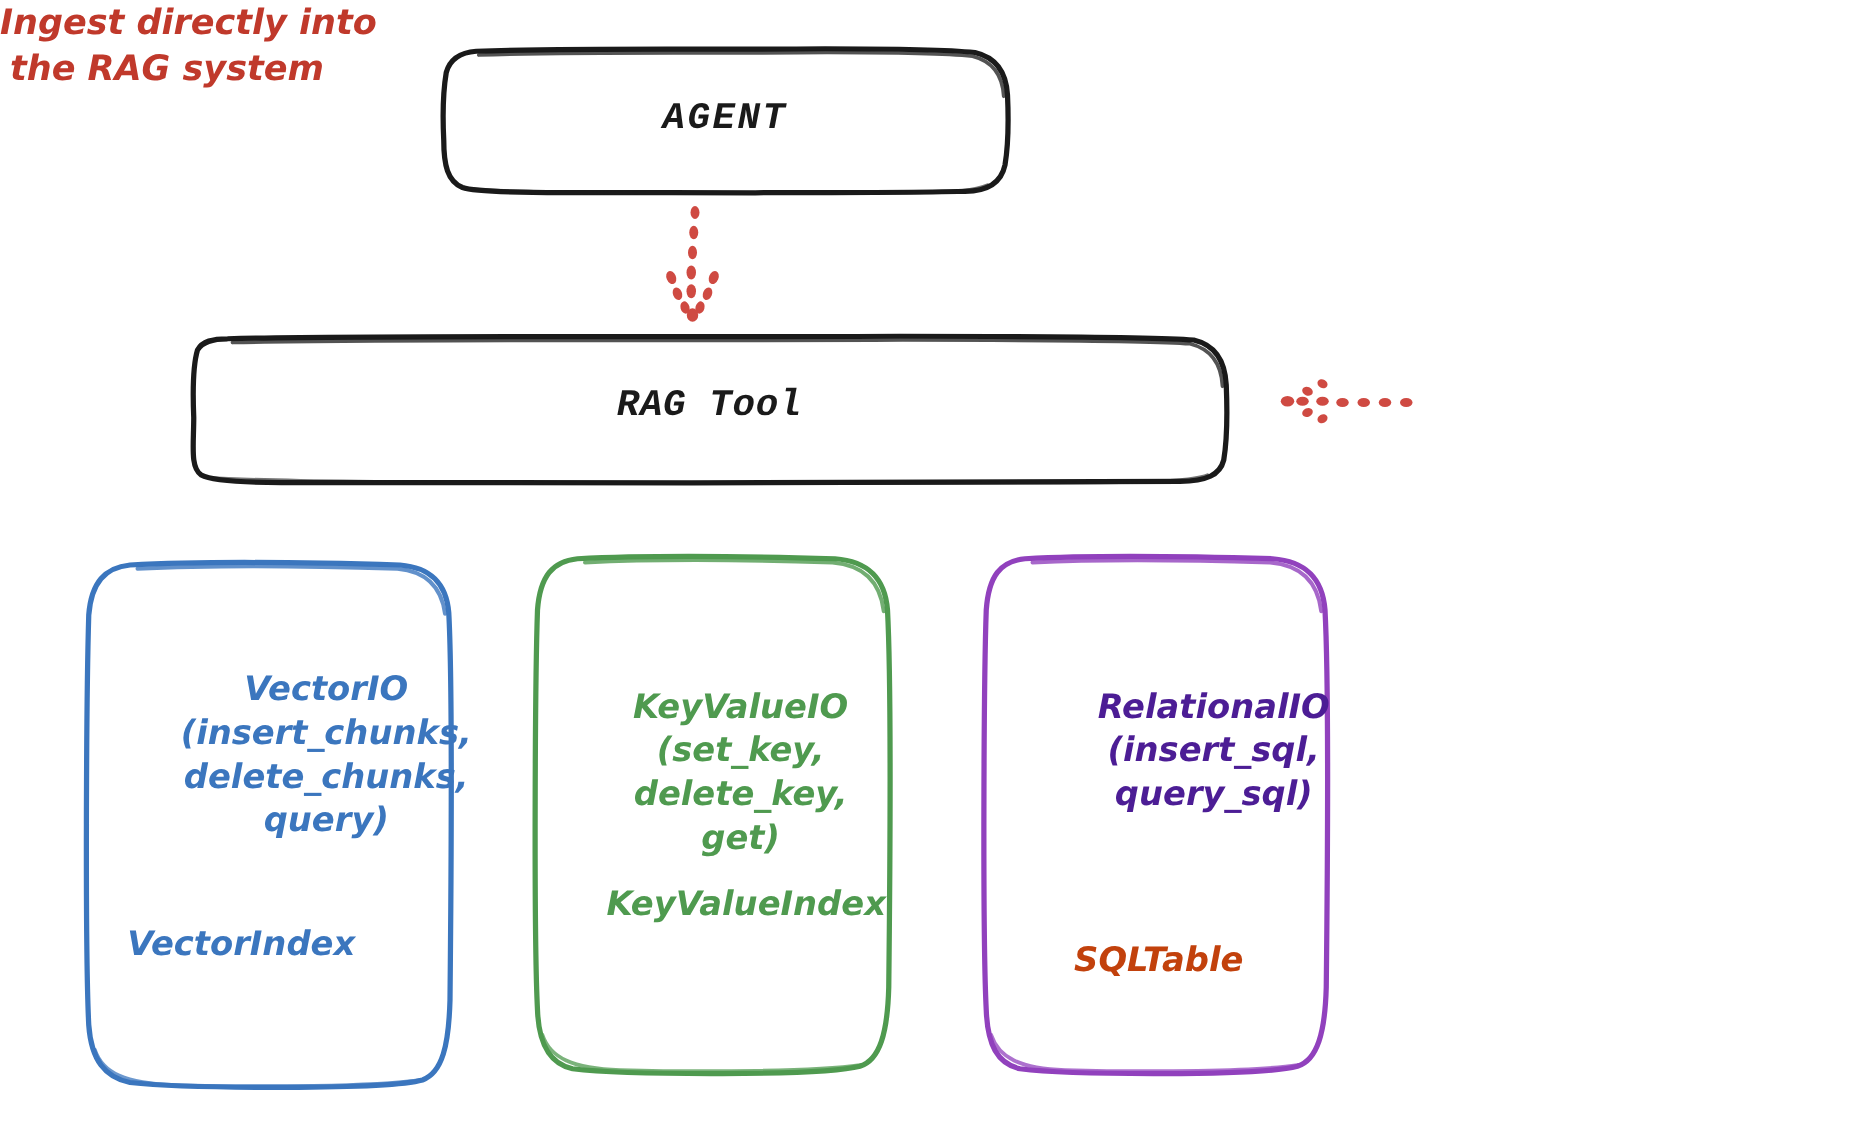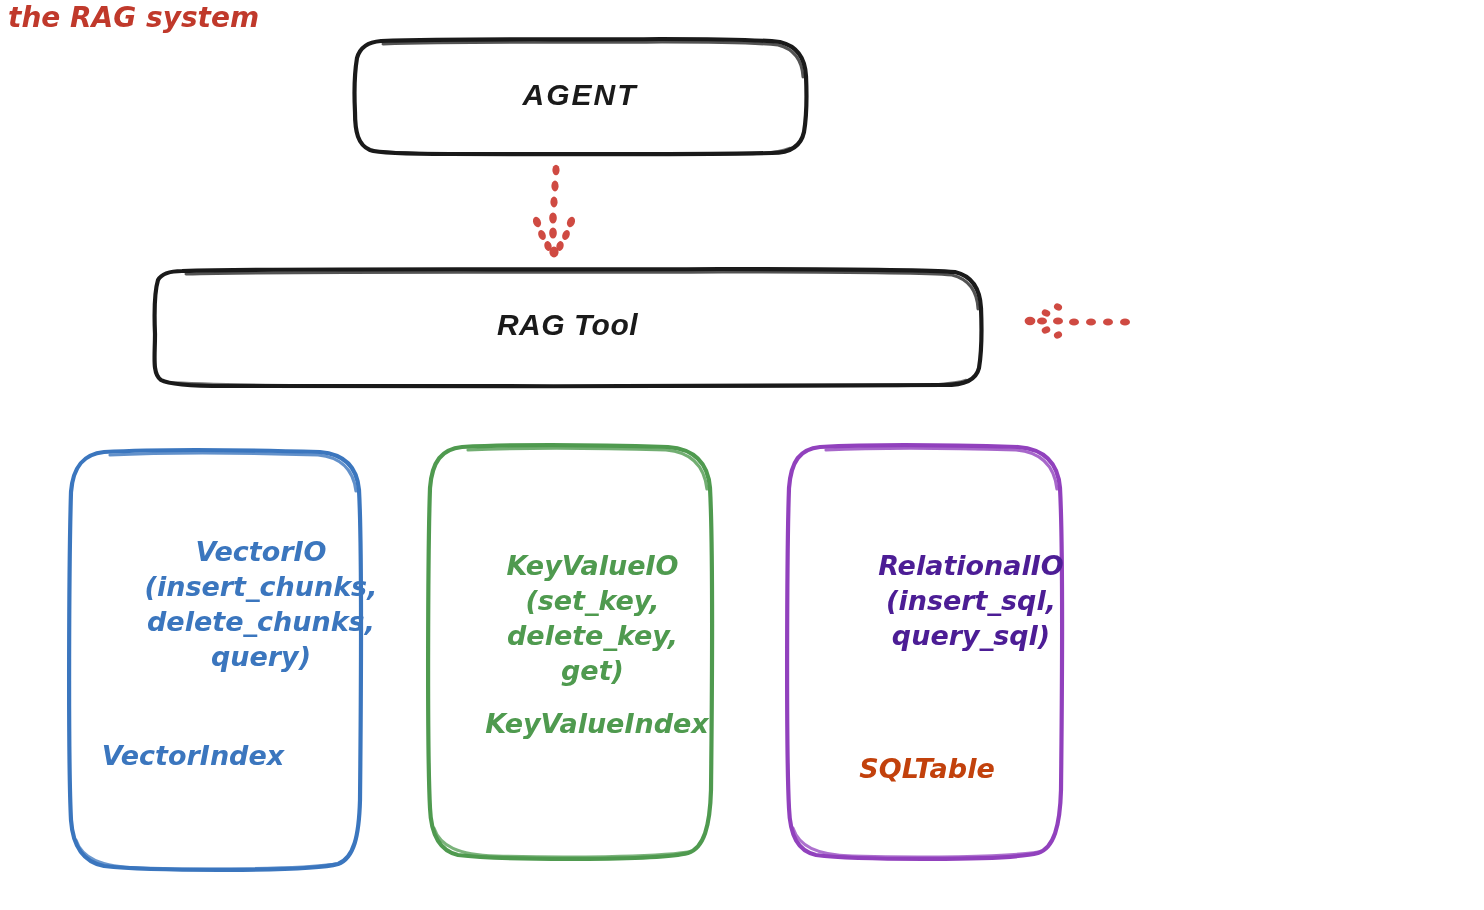--- a/index.html
+++ b/index.html
@@ -21,21 +21,21 @@
     top: 0;
     width: 1484px;
     height: 910px;
   }
   .node-label {
     position: absolute;
     text-align: center;
     line-height: 1.28;
     white-space: pre-line;
     pointer-events: none;
-    font-family: Liberation Sans, sans-serif;
+    font-family: Liberation Mono, monospace;
     font-style: italic;
   }
 
   
   #agent-label {
     left: 355px;
     top: 76px;
     width: 450px;
     font-size: 30px;
     font-weight: 700;
@@ -187,20 +187,21 @@
     <path d="M 793 828 C 799 846, 816 855, 852 856 C 920 858, 1006 857, 1038 852" fill="none" stroke="#9141bd" stroke-width="3" stroke-linecap="round" opacity="0.75"></path>
   </g>
 
 </svg>
 
 <div class="node-label" id="agent-label">AGENT</div>
 
 <div class="node-label" id="ragtool-label">RAG Tool</div>
 
 <div id="annotation-label">
+  <span>Ingest directly into</span>
   <span class="line2">the RAG system</span>
 </div>
 
 <div class="store-title" id="vector-title">VectorIO
 (insert_chunks,
 delete_chunks,
 query)</div>
 <div class="store-sub" id="vector-sub">VectorIndex</div>
 
 <div class="store-title" id="kv-title">KeyValueIO

